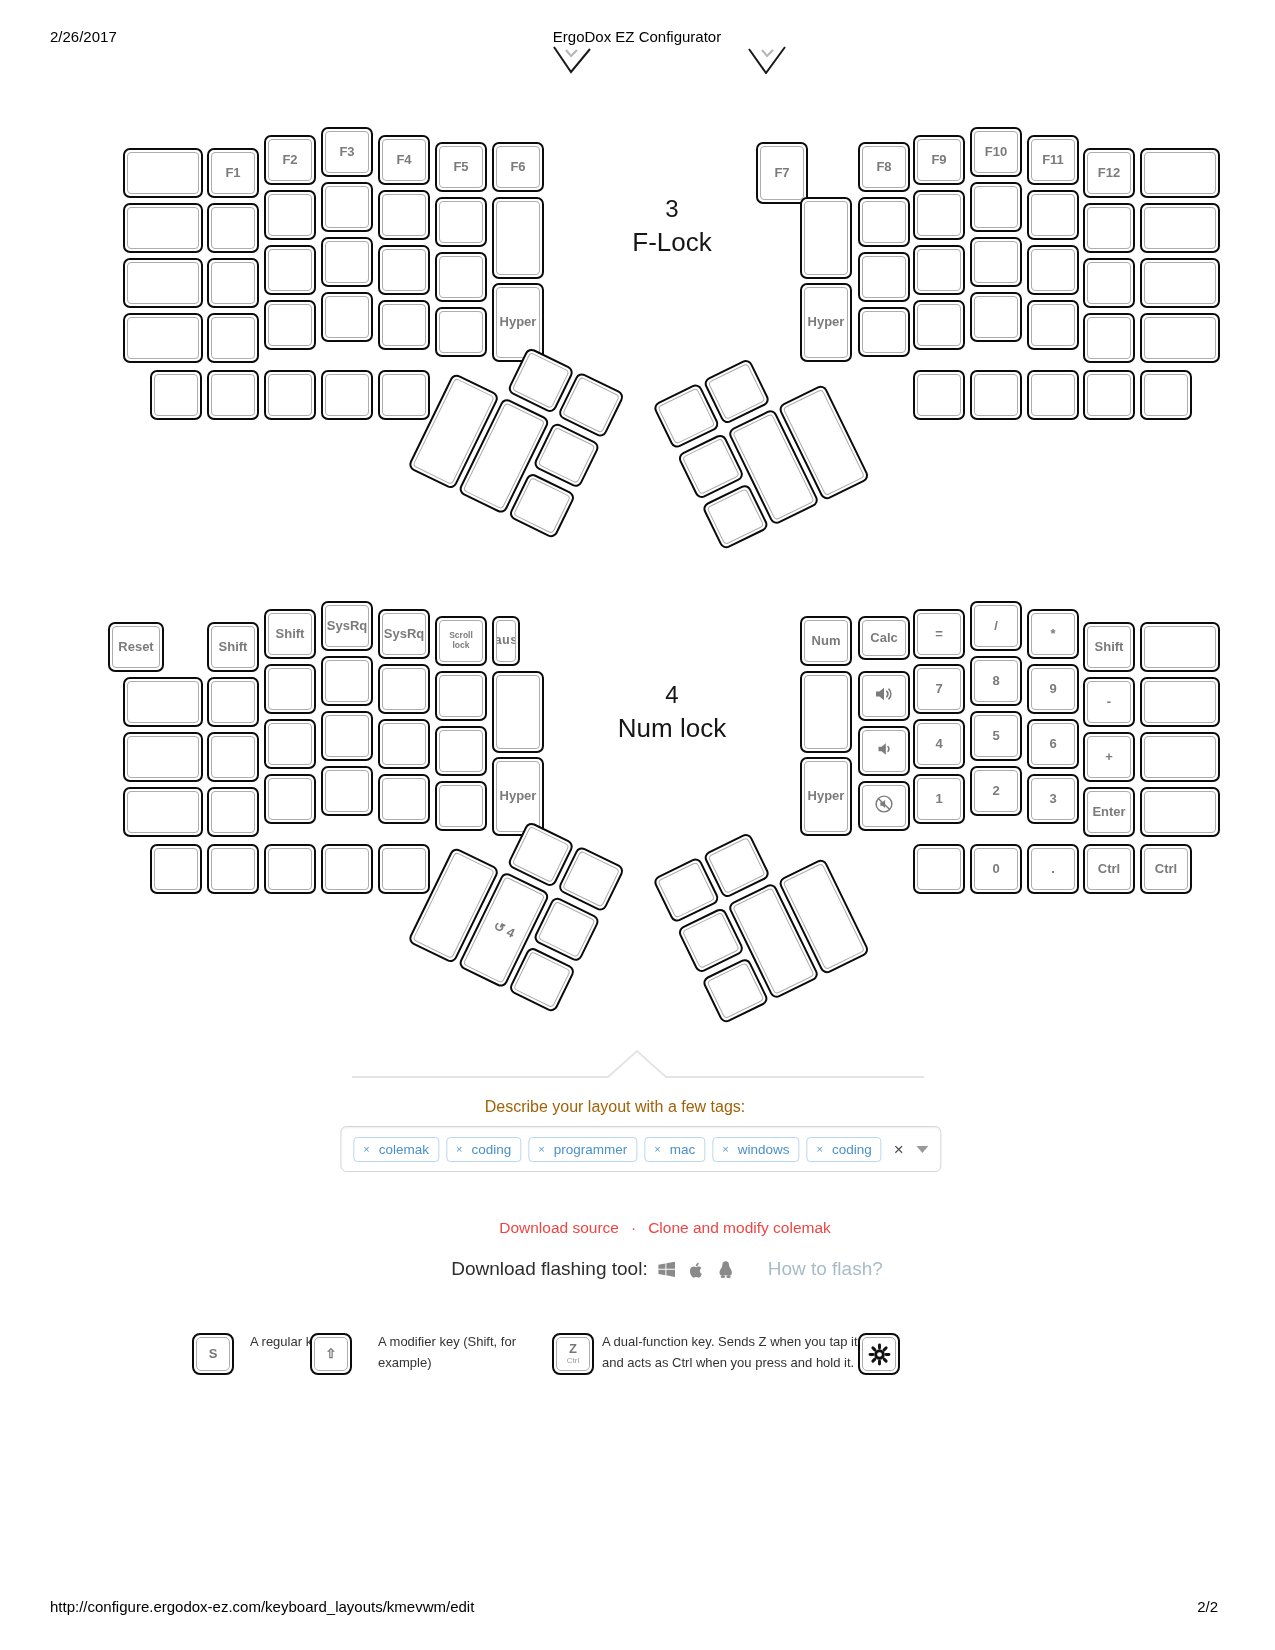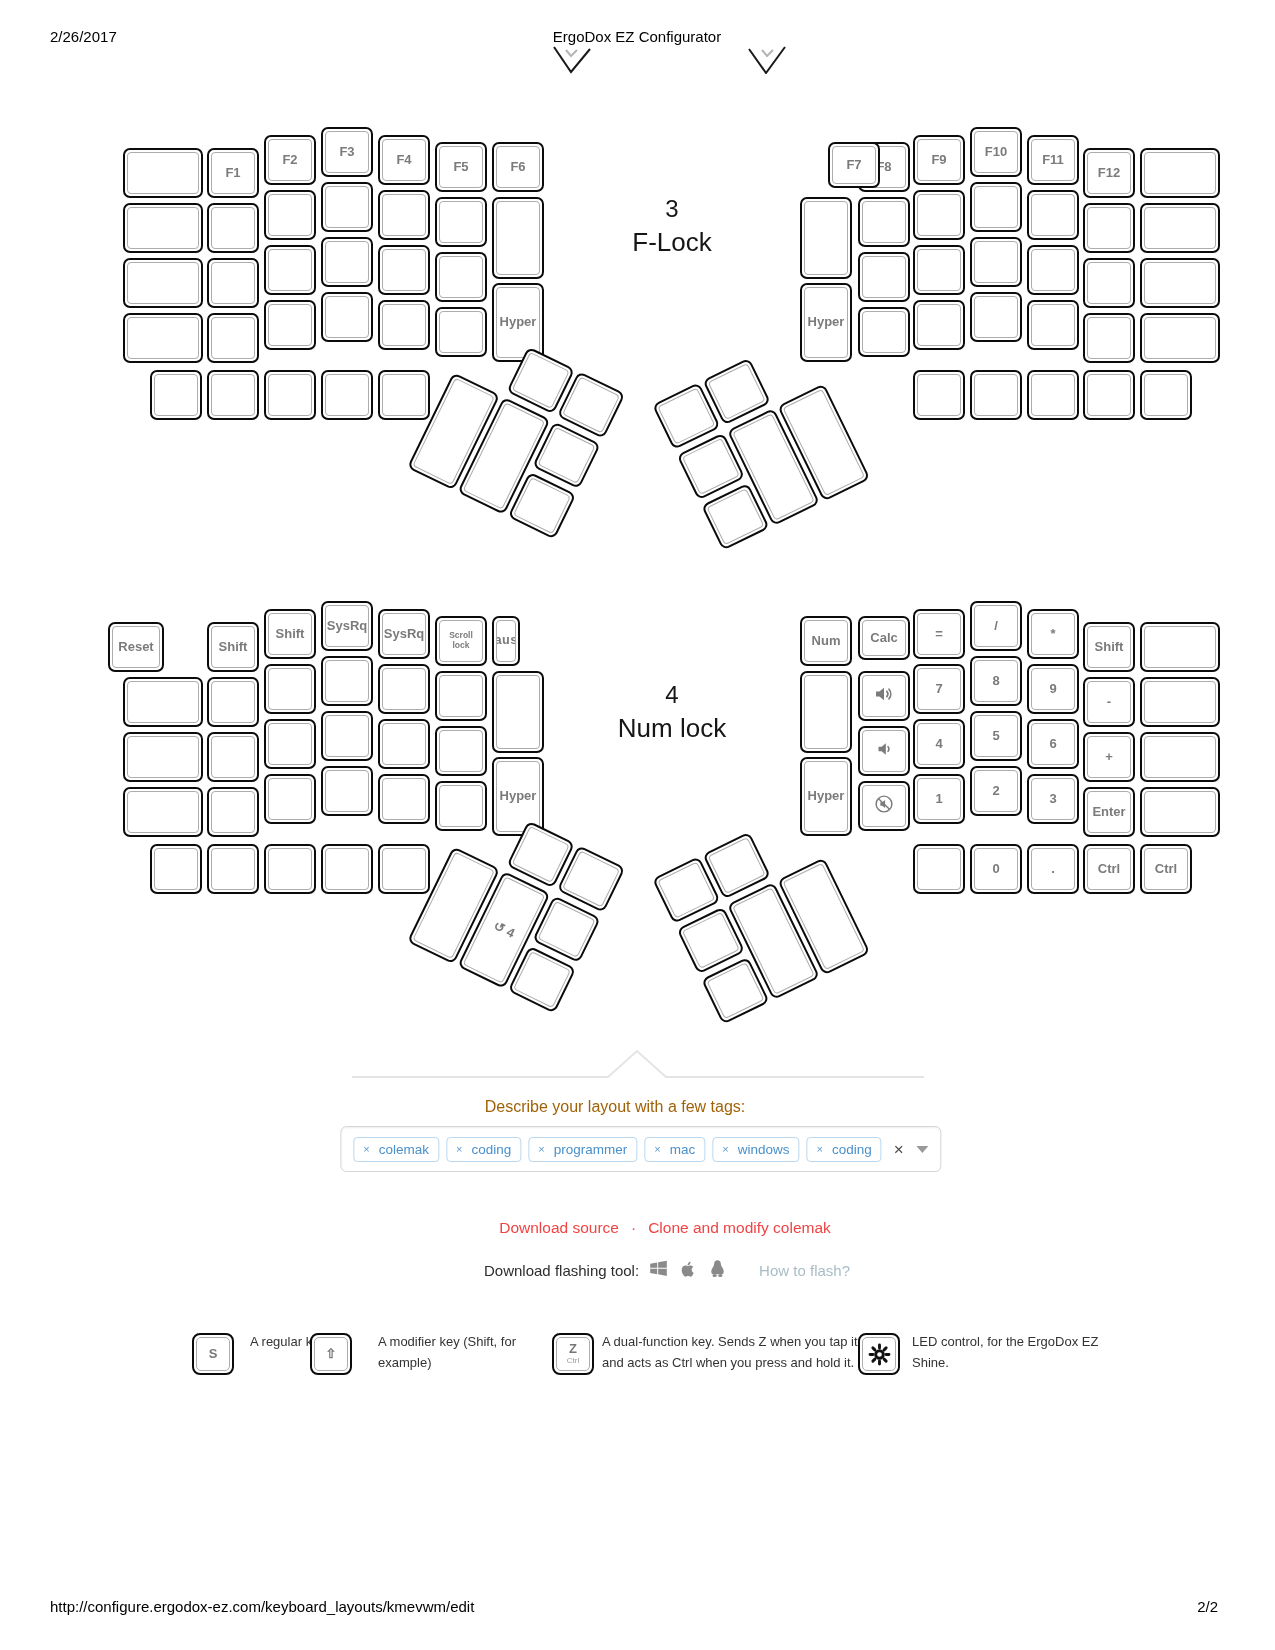--- a/index.html
+++ b/index.html
@@ -28,21 +28,21 @@
   .tagbox{position:absolute;left:641px;top:1126px;transform:translateX(-50%);height:46px;display:flex;align-items:center;
     padding:0 12px;border:1px solid #d6d6d6;border-radius:6px;background:#fff;box-shadow:inset 0 1px 2px rgba(0,0,0,.07)}
   #tags{display:flex;gap:7px}
   .tag{display:inline-flex;align-items:center;gap:9px;border:1px solid #b9d7ef;border-radius:4px;padding:4px 9px;
     font-size:13.5px;color:#4a90cb;background:#fff}
   .tag .tx{font-size:11px;color:#5b9bd0;line-height:1}
   .clearx{font-size:17px;color:#4a4a4a;margin-left:12px;line-height:1}
   .ddcaret{width:0;height:0;border-left:6px solid transparent;border-right:6px solid transparent;border-top:7px solid #9a9a9a;margin-left:13px}
 
   .links{position:absolute;left:665px;top:1219px;transform:translateX(-50%);display:flex;gap:12px;font-size:15.5px;color:#ef4444;white-space:nowrap}
-  .flash{position:absolute;left:667px;top:1258px;transform:translateX(-50%);display:flex;align-items:flex-end;gap:9px;font-size:15px;white-space:nowrap}
+  .flash{position:absolute;left:667px;top:1258px;transform:translateX(-50%);display:flex;align-items:flex-end;gap:9px;font-size:19px;white-space:nowrap}
   .flash .flabel{color:#2d2d2d}
   #platforms{display:inline-flex;align-items:center;gap:9px}
   .howto{color:#a9bcc6;margin-left:22px}
 
   #legend{position:absolute;left:0;top:1330px;width:1275px;height:90px}
   .lkey{position:absolute;width:42px;height:42px;background:#fff;border:2.5px solid #0b0b0b;border-radius:8px}
   .lkey .cap{inset:2px;border-radius:5px;flex-direction:column}
   .lkey .main{font-size:13px;font-weight:bold;color:#777;line-height:1.05}
   .lkey .sub{font-size:8px;color:#9a9a9a;line-height:1.2}
   .ltext{position:absolute;font-size:13px;color:#333;line-height:1.6}
@@ -382,21 +382,21 @@
       <div class="key" style="left: 1083px; top: 258px; width: 52px; height: 50px;">
         <div class="cap">
           <span class="klabel"></span>
         </div>
       </div>
       <div class="key" style="left: 1083px; top: 313px; width: 52px; height: 50px;">
         <div class="cap">
           <span class="klabel"></span>
         </div>
       </div>
-      <div class="key" style="left: 828px; top: 142px; width: 52px; height: 46px;">
+      <div class="key" style="left: 756px; top: 142px; width: 52px; height: 62px;">
         <div class="cap">
           <span class="klabel">F7</span>
         </div>
       </div>
       <div class="key" style="left: 800px; top: 197px; width: 52px; height: 82px;">
         <div class="cap">
           <span class="klabel"></span>
         </div>
       </div>
       <div class="key" style="left: 800px; top: 283px; width: 52px; height: 79px;">
@@ -947,18 +947,17 @@
       <div class="lkey" style="left: 858px; top: 3px;">
         <div class="cap">
           <svg width="27" height="27" viewBox="0 0 24 24">
             <circle cx="12" cy="12" r="3.4" fill="none" stroke="#111" stroke-width="2.6"></circle>
             <g stroke="#111" stroke-width="2.6" stroke-linecap="round">
               <path d="M12 3.6v2.6M12 17.8v2.6M3.6 12h2.6M17.8 12h2.6M6.1 6.1l1.8 1.8M16.1 16.1l1.8 1.8M17.9 6.1l-1.8 1.8M7.9 16.1l-1.8 1.8"></path>
             </g>
           </svg>
         </div>
       </div>
-      <div class="ltext" style="left: 912px; top: 2px; width: 205px;">LED control, for the ErgoDox EZ Shine.</div>
     </div>
 
   <div class="ftr-url">http://configure.ergodox-ez.com/keyboard_layouts/kmevwm/edit</div>
   <div class="ftr-page">2/2</div>
 </div>
 
 </body></html>

